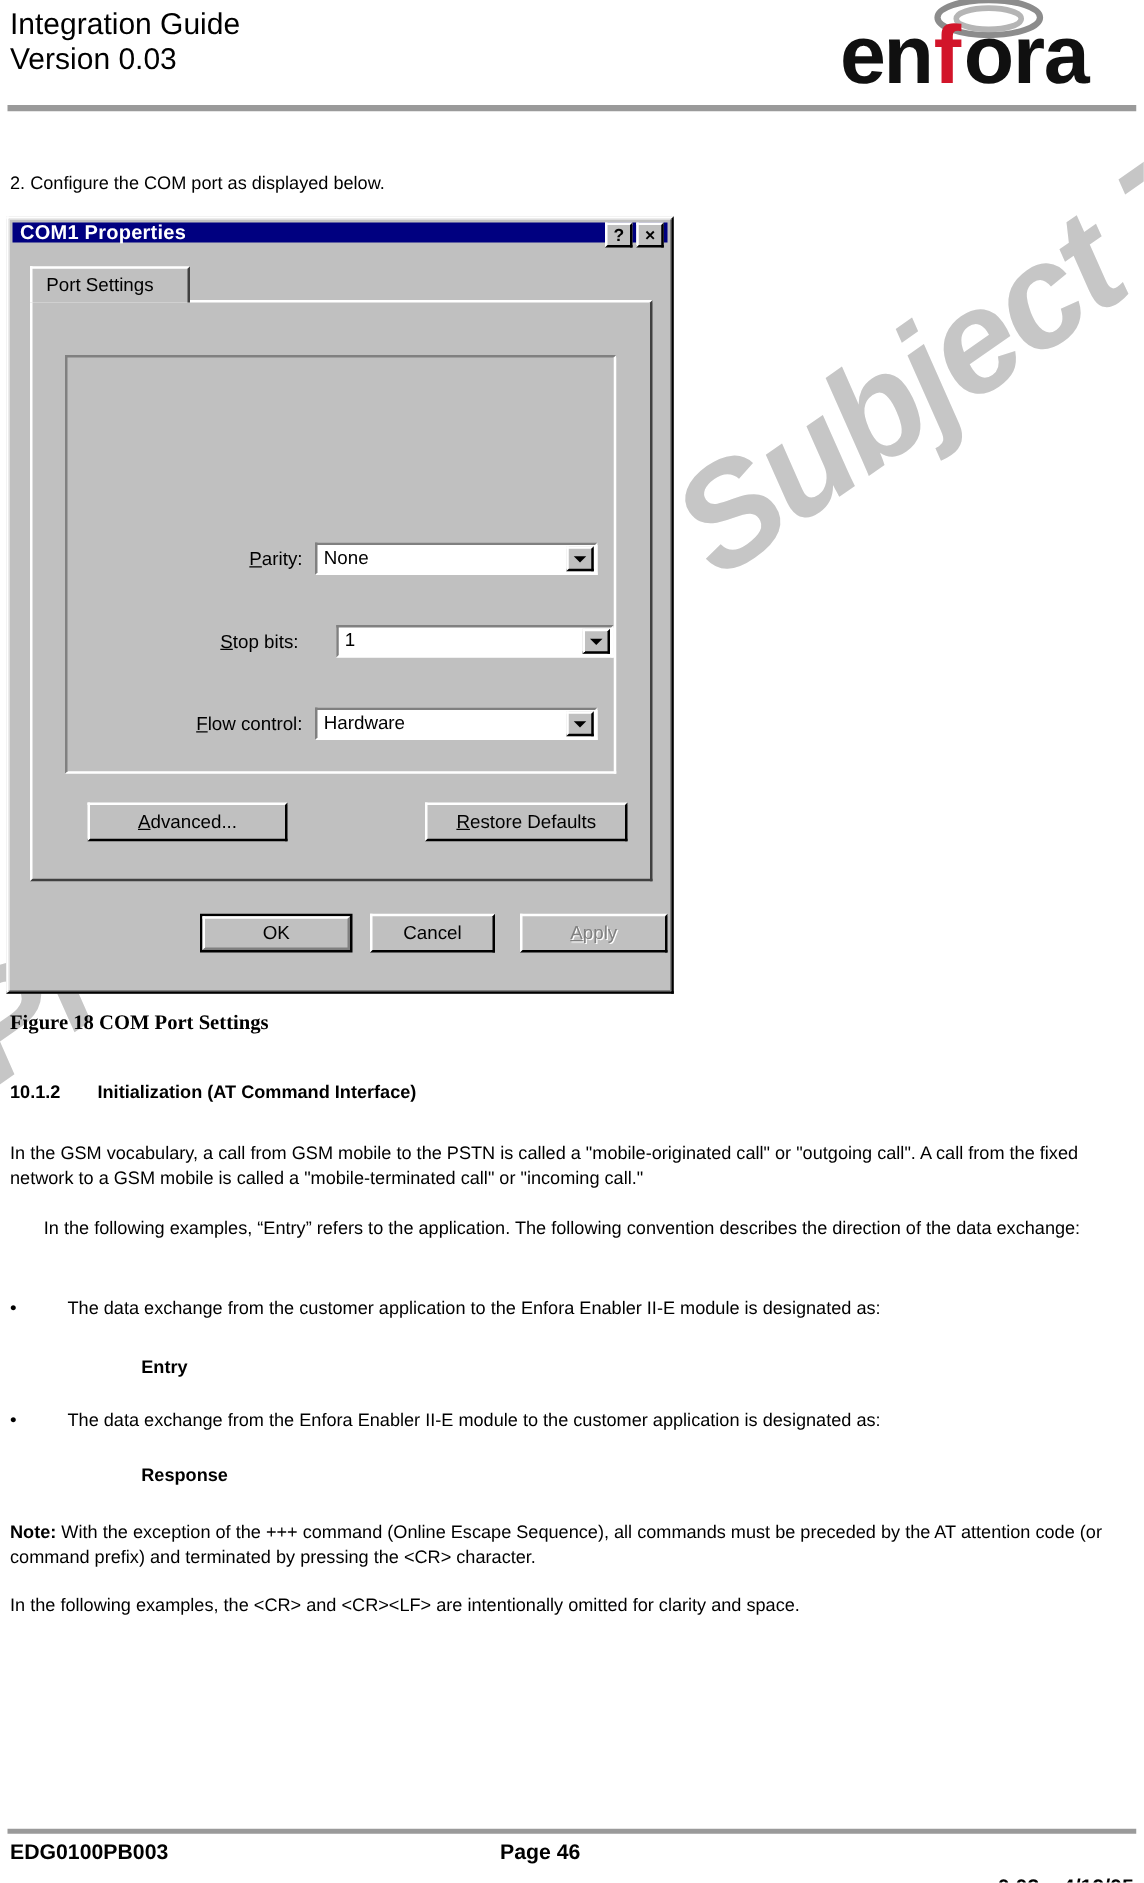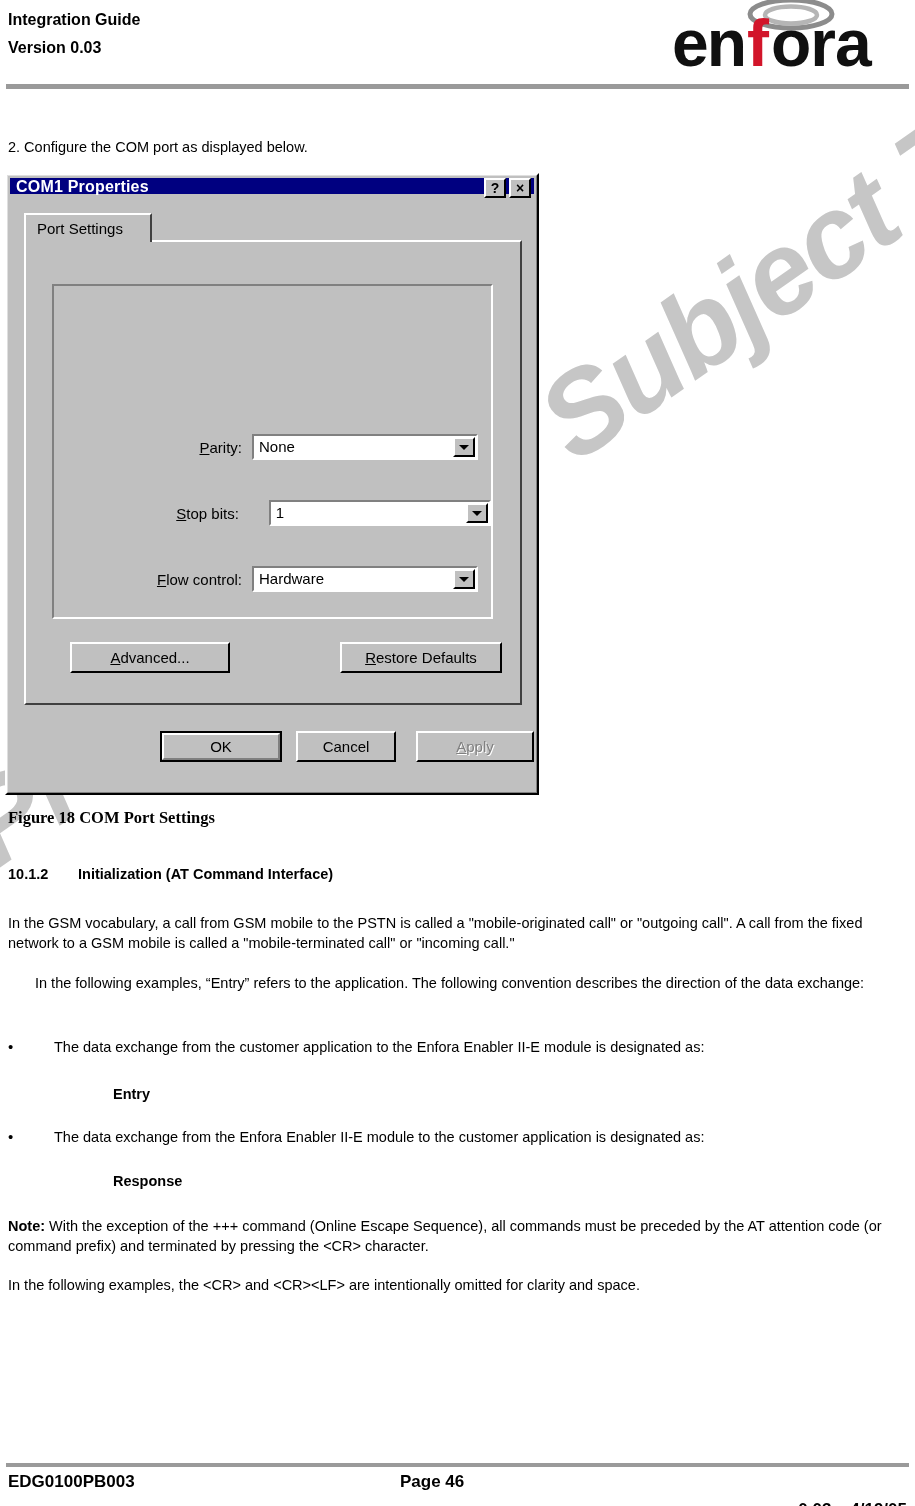--- a/index.html
+++ b/index.html
@@ -49,22 +49,22 @@
     position: absolute;
     left: 0; top: 0;
     width: 915px;
     height: 92px;
     z-index: 10;
   }
   #header-title {
     position: absolute;
     left: 8px;
     top: 6px;
-    font-size: 16px;
-    font-weight: bold;
+    font-size: 24px;
+    font-weight: normal;
     line-height: 28px;
     white-space: pre-line;
   }
   #logo {
     position: absolute;
     left: 672px;
     top: 0px;
     width: 240px;
     height: 76px;
   }

